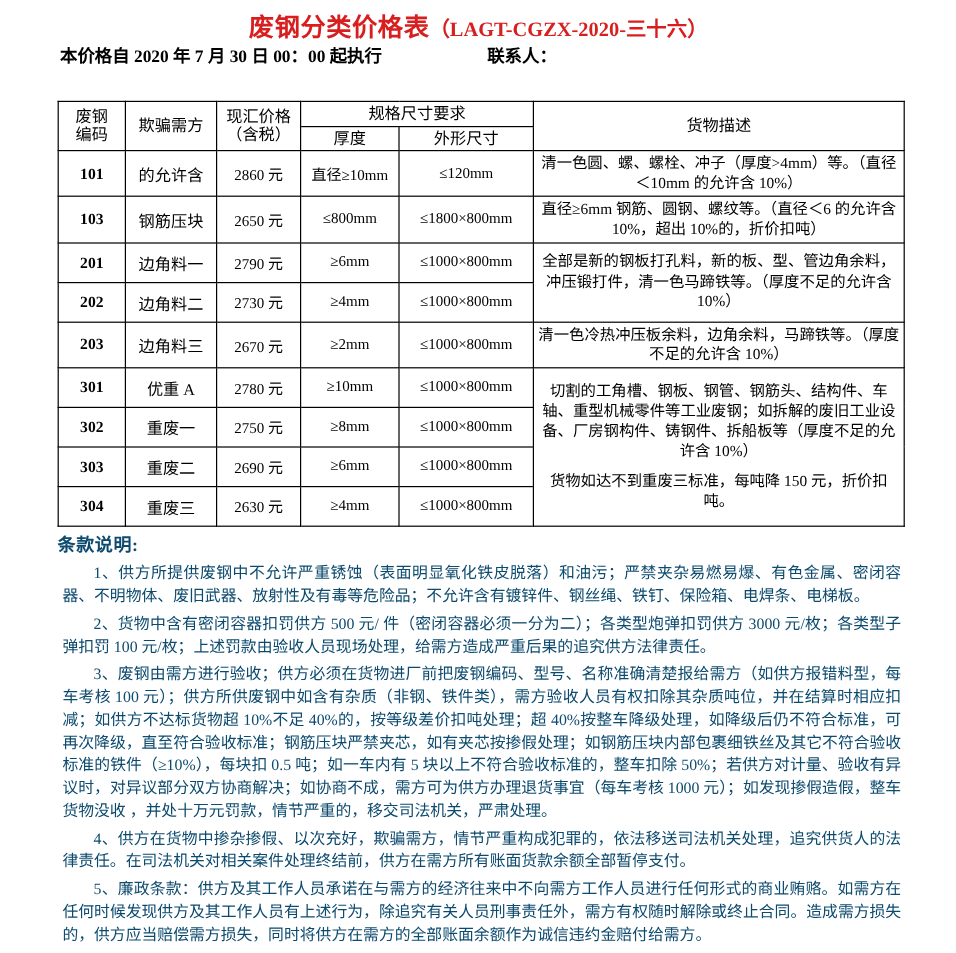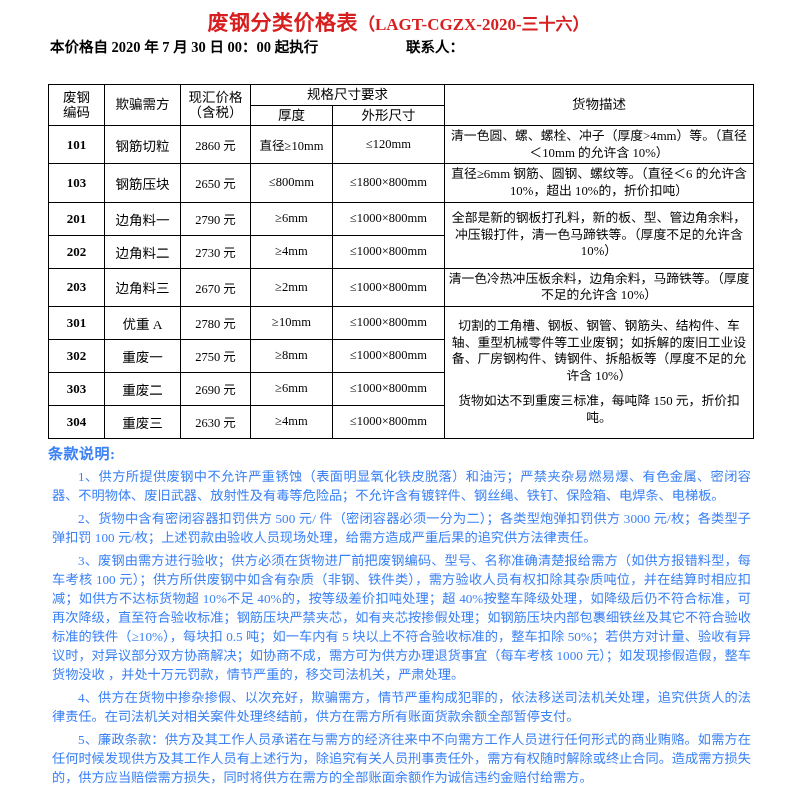--- a/index.html
+++ b/index.html
@@ -136,21 +136,21 @@
     padding: 3px 4px 3px 5px;
     vertical-align: middle;
   }
   td.desc p { margin: 0; }
   td.desc p + p { margin-top: 9px; }
   .row-h { height: 33px; }
 
   
   .terms {
     margin: 3px 42px 0 48px;
-    color: #3b82f6;
+    color: #0c4a6e;
   }
   .terms-title {
     font-size: 15px;
     font-weight: bold;
     margin-bottom: 0px;
     letter-spacing: 0.5px;
   }
   .term-item {
     font-size: 13.2px;
     line-height: 1.44;
@@ -200,21 +200,21 @@
           <th rowspan="2">货物描述</th>
         </tr>
         <tr>
           <th>厚度</th>
           <th>外形尺寸</th>
         </tr>
       </thead>
       <tbody>
         <tr class="row-h">
           <td class="code">101</td>
-          <td class="name">钢筋切粒</td>
+          <td class="name">的允许含</td>
           <td class="price">2860 元</td>
           <td class="thick">直径≥10mm</td>
           <td class="dim">≤120mm</td>
           <td class="desc">清一色圆、螺、螺栓、冲子（厚度&gt;4mm）等。（直径＜10mm 的允许含 10%）</td>
         </tr>
         <tr class="row-h">
           <td class="code">103</td>
           <td class="name">钢筋压块</td>
           <td class="price">2650 元</td>
           <td class="thick">≤800mm</td>

